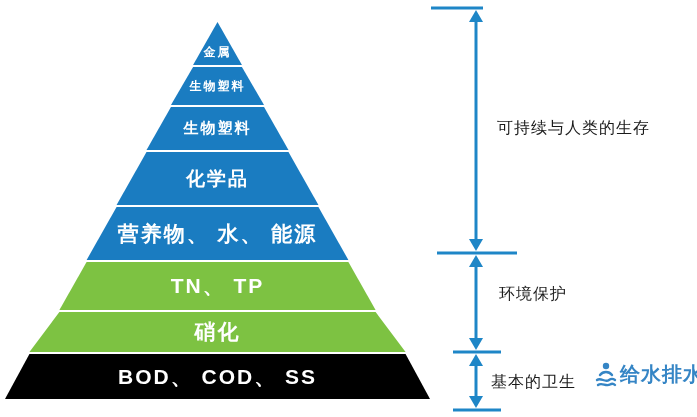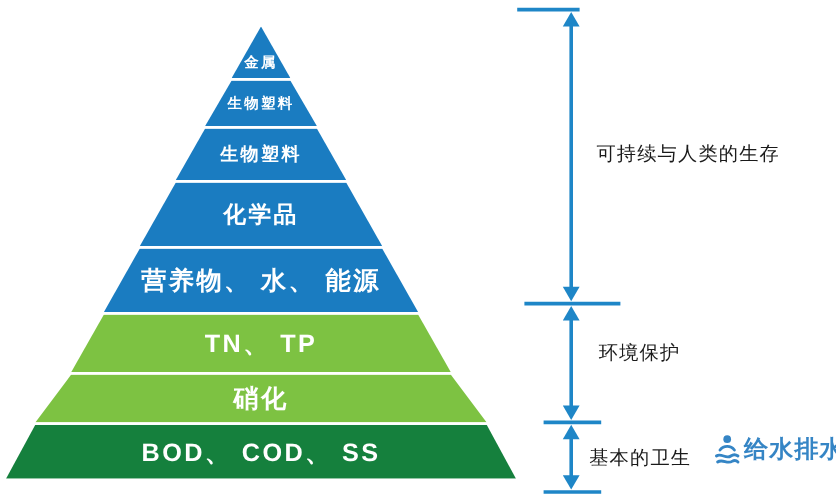--- a/index.html
+++ b/index.html
@@ -71,21 +71,21 @@
     </div>
     <div class="level lv4" style="background:#1a7cc1;">
       <span>营养物、 水、 能源</span>
     </div>
     <div class="level lv5" style="background:#7dc242;text-align:center;">
       <span>TN、 TP</span>
     </div>
     <div class="level lv6" style="background:#7dc242;">
       <span>硝化</span>
     </div>
-    <div class="level lv7" style="background:#15803d;">
+    <div class="level lv7" style="background:#000000;">
       <span>BOD、 COD、 SS</span>
     </div>
   </div>
 
   <svg class="arrow-layer" width="697" height="417" viewBox="0 0 697 417">
     <g stroke="#1e86c7" stroke-width="3" fill="#1e86c7">
 
       <line x1="431" y1="8" x2="483" y2="8"></line>
       <line x1="437" y1="253" x2="517" y2="253"></line>
       <line x1="453" y1="352" x2="501" y2="352"></line>

